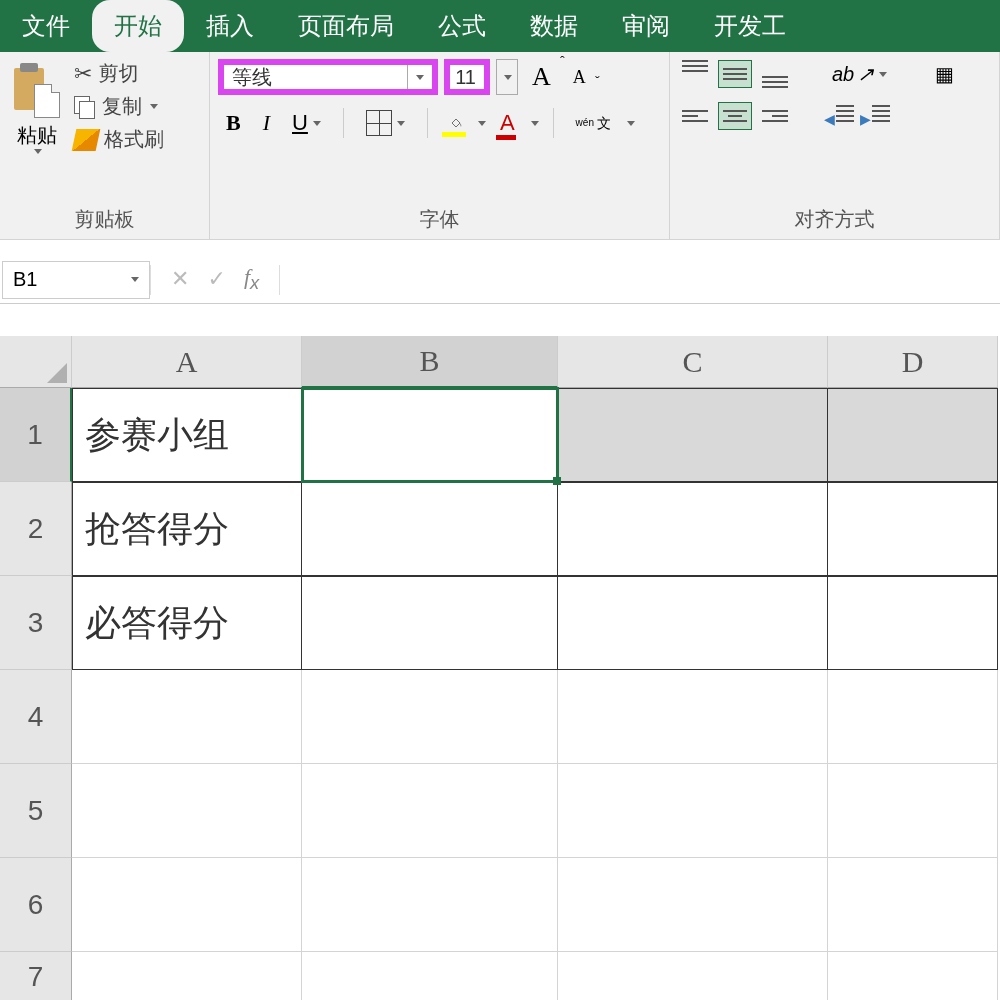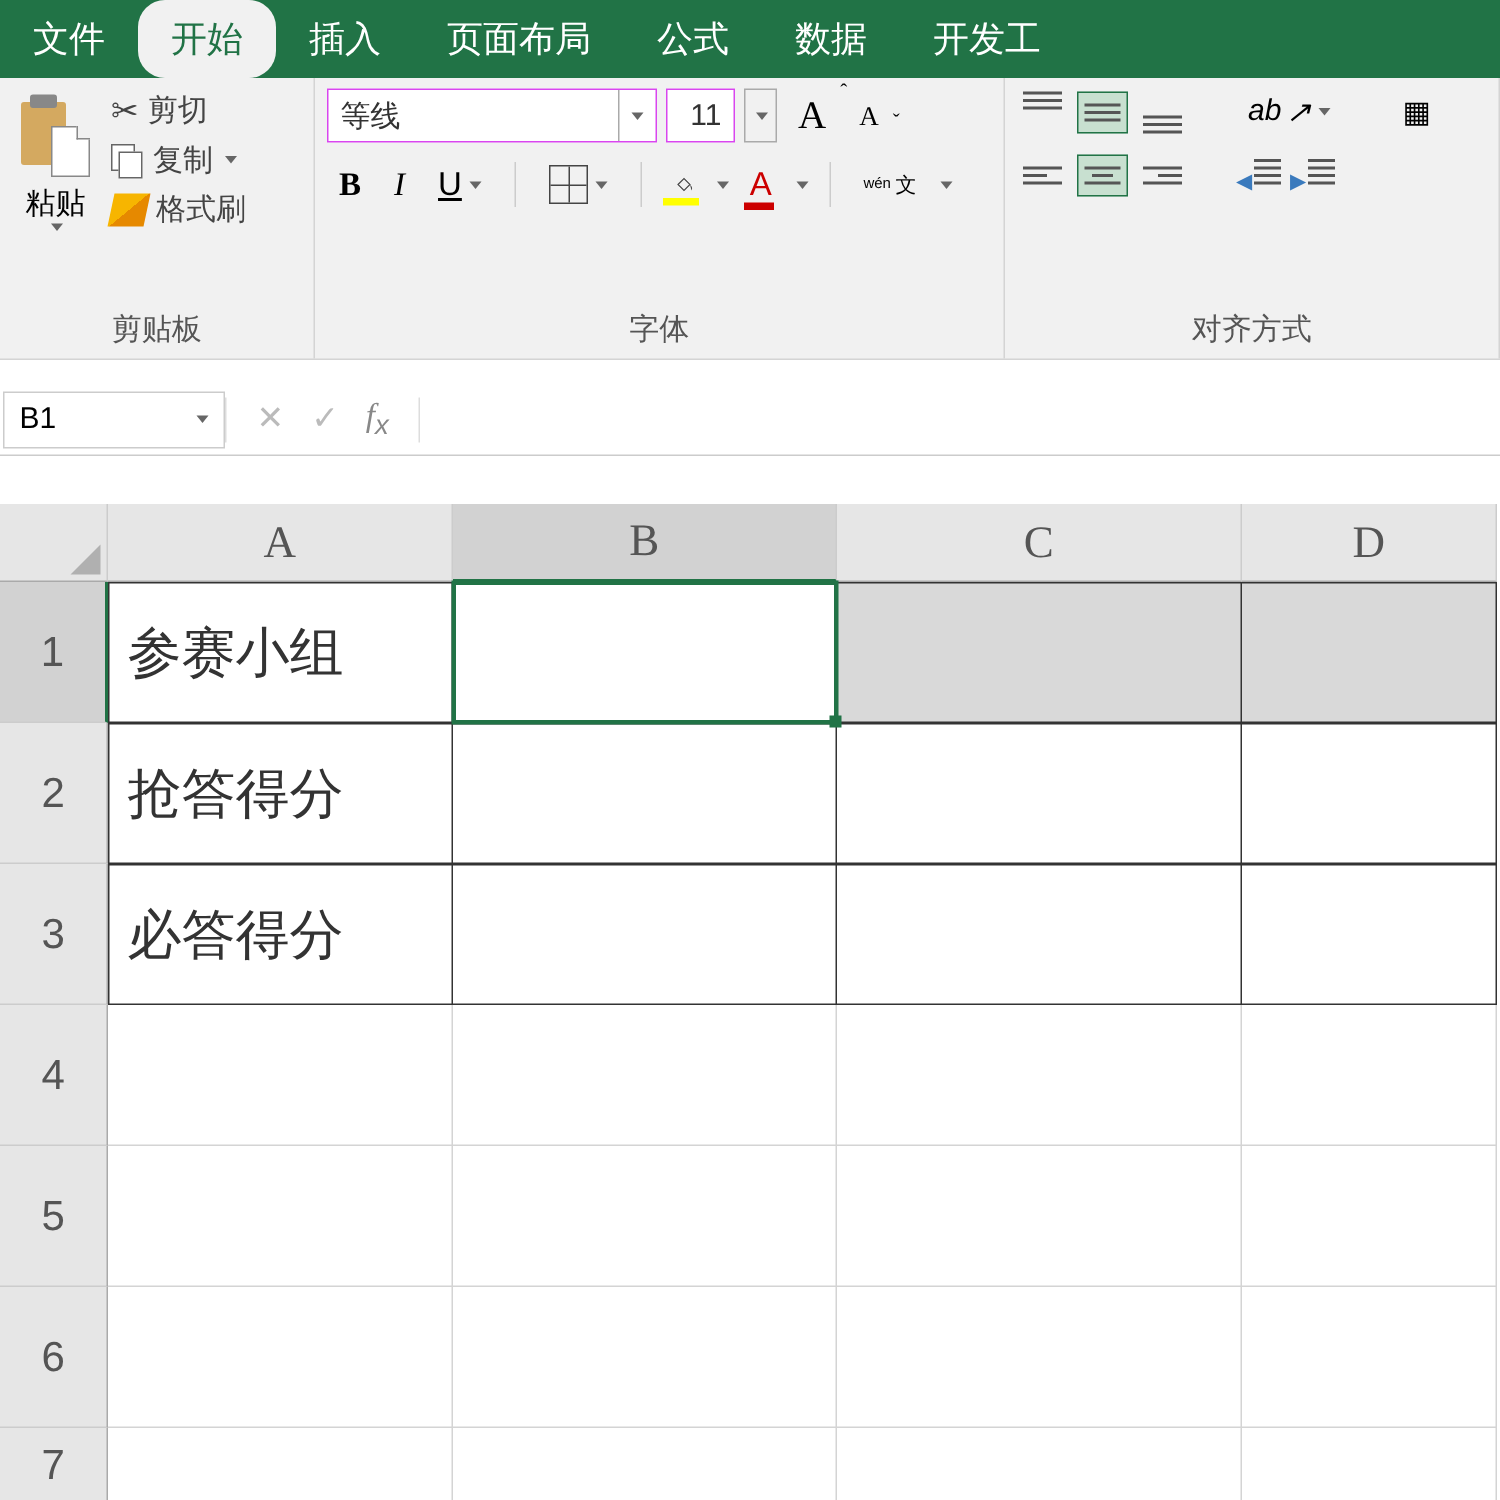--- a/index.html
+++ b/index.html
@@ -29,21 +29,21 @@
 .copy-icon { width: 22px; height: 22px; position: relative; }
 .copy-icon::before, .copy-icon::after { content: ""; position: absolute; border: 1px solid #666; background: #fff; }
 .copy-icon::before { left: 0; top: 0; width: 14px; height: 16px; }
 .copy-icon::after { left: 5px; top: 5px; width: 14px; height: 16px; }
 .fmt-painter { width: 24px; height: 22px; background: linear-gradient(135deg, #f7b500 50%, #e68900 50%); transform: skewX(-12deg); }
 .dd { width: 0; height: 0; border-left: 4px solid transparent; border-right: 4px solid transparent; border-top: 5px solid #666; margin-left: 2px; display: inline-block; }
 
 
 .font-group .group-content { flex-direction: column; gap: 10px; }
 .font-row { display: flex; align-items: center; gap: 6px; }
-.combo { background: #fff; border: 1px solid #d946ef; height: 36px; display: flex; align-items: center; padding: 0 8px; font-size: 20px; color: #333; }
+.combo { background: #fff; border: 6px solid #d946ef; height: 36px; display: flex; align-items: center; padding: 0 8px; font-size: 20px; color: #333; }
 .combo-dd { border-left: 1px solid #aaa; padding-left: 6px; margin-left: auto; height: 100%; display: flex; align-items: center; }
 .font-name { width: 220px; }
 .font-size { width: 46px; justify-content: flex-end; }
 .size-btn { font-family: serif; font-size: 24px; padding: 0 4px; position: relative; }
 .size-inc::before { content: "A"; font-size: 26px; }
 .size-inc::after { content: "ˆ"; position: absolute; right: -6px; top: -4px; font-size: 14px; }
 .size-dec::before { content: "A"; font-size: 18px; }
 .size-dec::after { content: "ˇ"; position: absolute; right: -6px; bottom: 2px; font-size: 14px; }
 .btn { padding: 4px 8px; cursor: pointer; font-size: 22px; display: flex; align-items: center; gap: 3px; }
 .bold { font-weight: bold; font-family: serif; }
@@ -110,20 +110,21 @@
 </head>
 <body>
 
 <div class="tabs">
   <div class="tab">文件</div>
   <div class="tab active">开始</div>
   <div class="tab">插入</div>
   <div class="tab">页面布局</div>
   <div class="tab">公式</div>
   <div class="tab">数据</div>
+  <div class="tab">审阅</div>
   <div class="tab">开发工</div>
 </div>
 
 <div class="ribbon">
 
   <div class="group" style="width:210px">
     <div class="group-content">
       <div class="clipboard-big">
         <div class="paste-icon">
           <div class="paste-board"></div>

